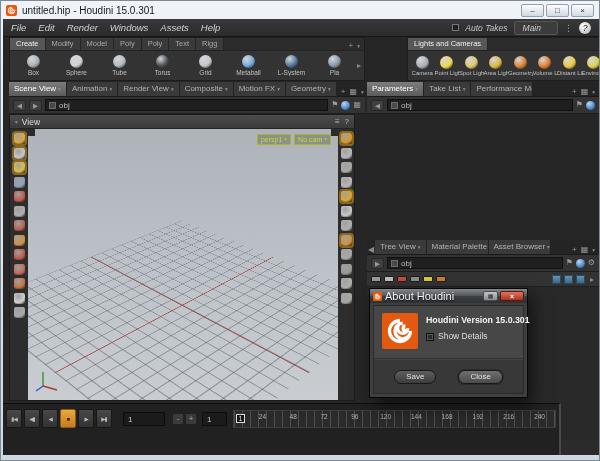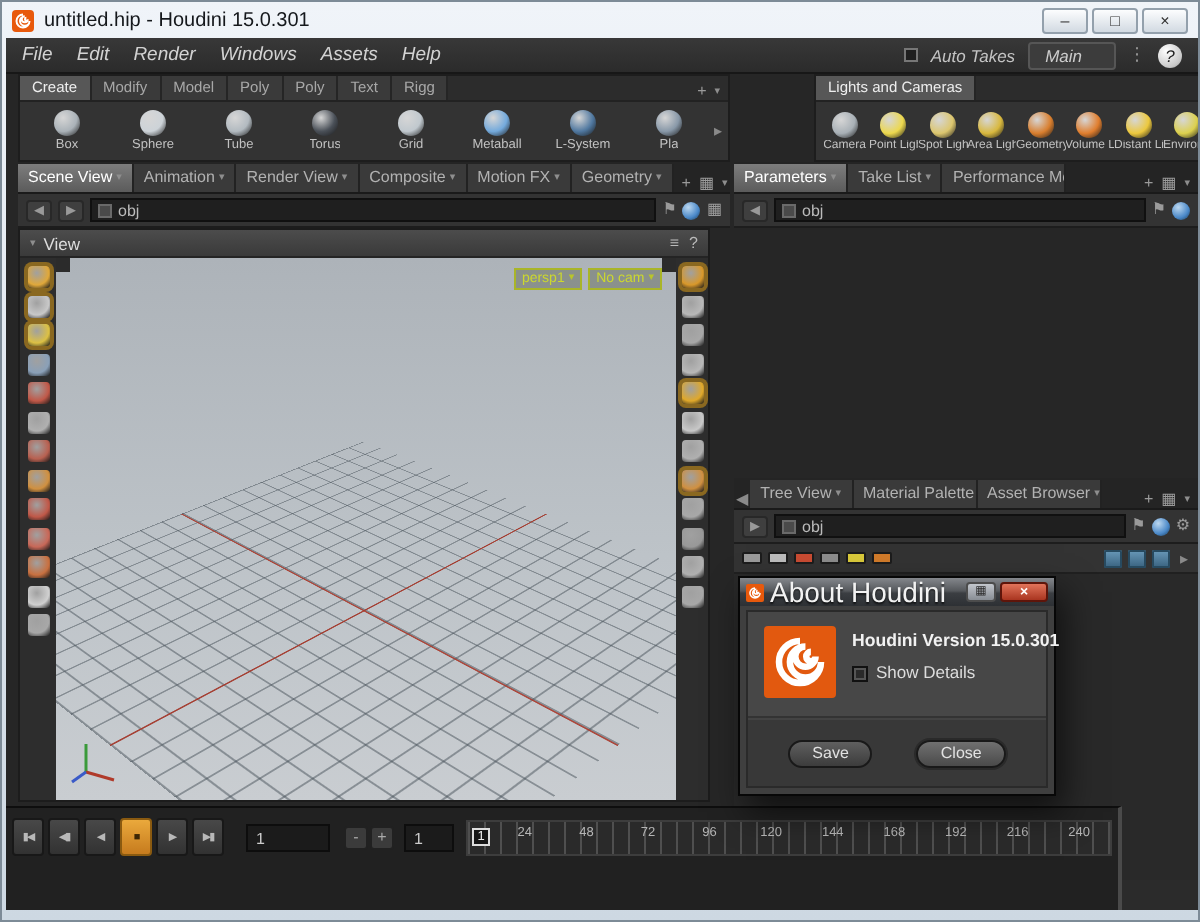--- a/index.html
+++ b/index.html
@@ -121,21 +121,21 @@
   .framebox{position:absolute;left:2px;top:3px;width:9px;height:9px;border:1px solid #ddd;background:#161616;color:#eee;
     font-size:6.5px;line-height:8px;text-align:center;}
   .ticks{display:flex;padding-left:13px;}
   .tick{flex:1;text-align:center;font-size:6.5px;color:#b6b6b6;}
 
   
   .dialog{left:366px;top:269px;width:159px;height:110px;z-index:30;background:#3f3f3f;border:1px solid #070707;
     box-shadow:4px 8px 16px rgba(0,0,0,.6);}
   .dtitle{height:14px;background:linear-gradient(#84878c,#55585c 46%,#3b3e42 54%,#2d3034);display:flex;align-items:center;gap:3px;padding:0 3px;}
   .dlogo-sm{width:9px;height:9px;background:#e8590c;border-radius:1px;display:flex;align-items:center;justify-content:center;flex:0 0 auto;}
-  .dtitle-text{font-size:14px;color:#f2f2f2;text-shadow:0 1px 1px rgba(0,0,0,.7);white-space:nowrap;}
+  .dtitle-text{font-size:11px;color:#f2f2f2;text-shadow:0 1px 1px rgba(0,0,0,.7);white-space:nowrap;}
   .dbtns{margin-left:auto;display:flex;gap:2px;}
   .dbtn-gray{width:15px;height:10px;background:linear-gradient(#c2c6cc,#888d94);border:1px solid #4c4c4c;border-radius:2px;
     font-size:6px;color:#2c2c2c;text-align:center;line-height:9px;}
   .dbtn-close{width:24px;height:10px;background:linear-gradient(#e2745a,#a93520);border:1px solid #5e150a;border-radius:2px;
     color:#fff;font-size:7px;font-weight:bold;text-align:center;line-height:9px;}
   .dbody{position:absolute;left:3px;right:3px;top:16px;bottom:3px;background:#434343;border:1px solid #2a2a2a;}
   .dmain{height:53px;background:#474747;border-bottom:1px solid #333;display:flex;gap:8px;padding:7px 8px 0 8px;}
   .dlogo{width:36px;height:36px;background:#e2590f;border-radius:2px;display:flex;align-items:center;justify-content:center;flex:0 0 auto;}
   .dinfo{display:flex;flex-direction:column;gap:6px;padding-top:2px;min-width:0;}
   .dversion{font-size:8.8px;font-weight:bold;color:#f2f2f2;white-space:nowrap;}

